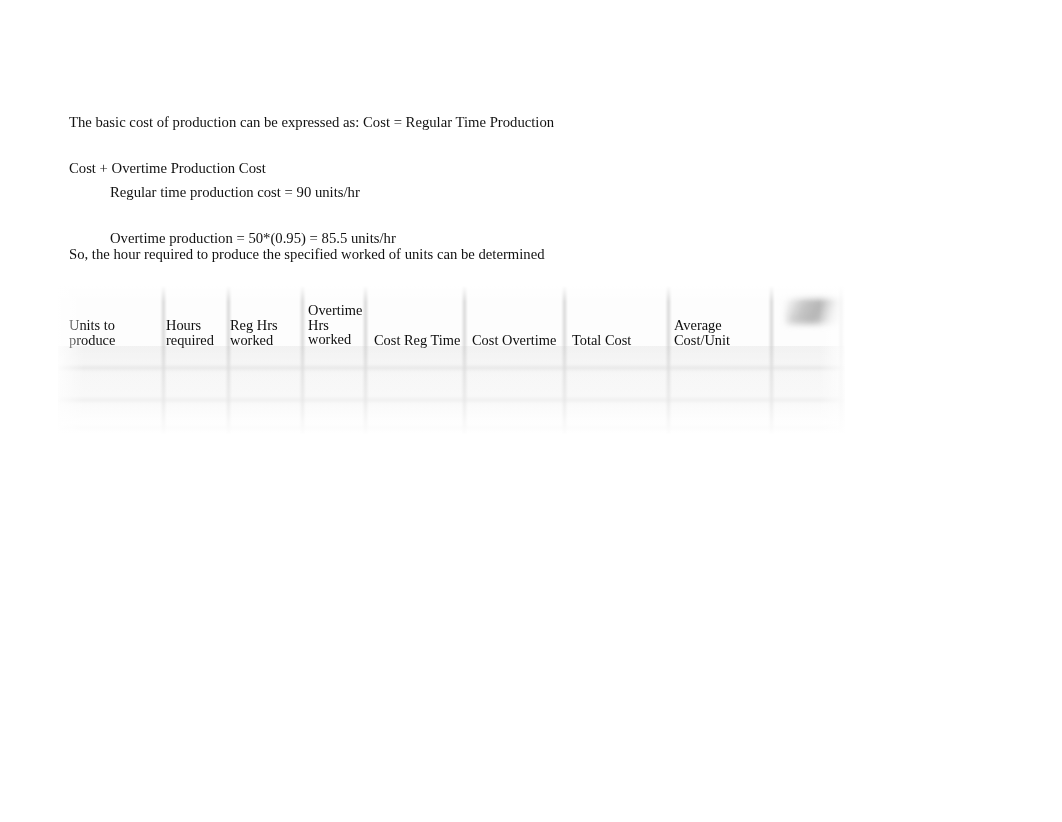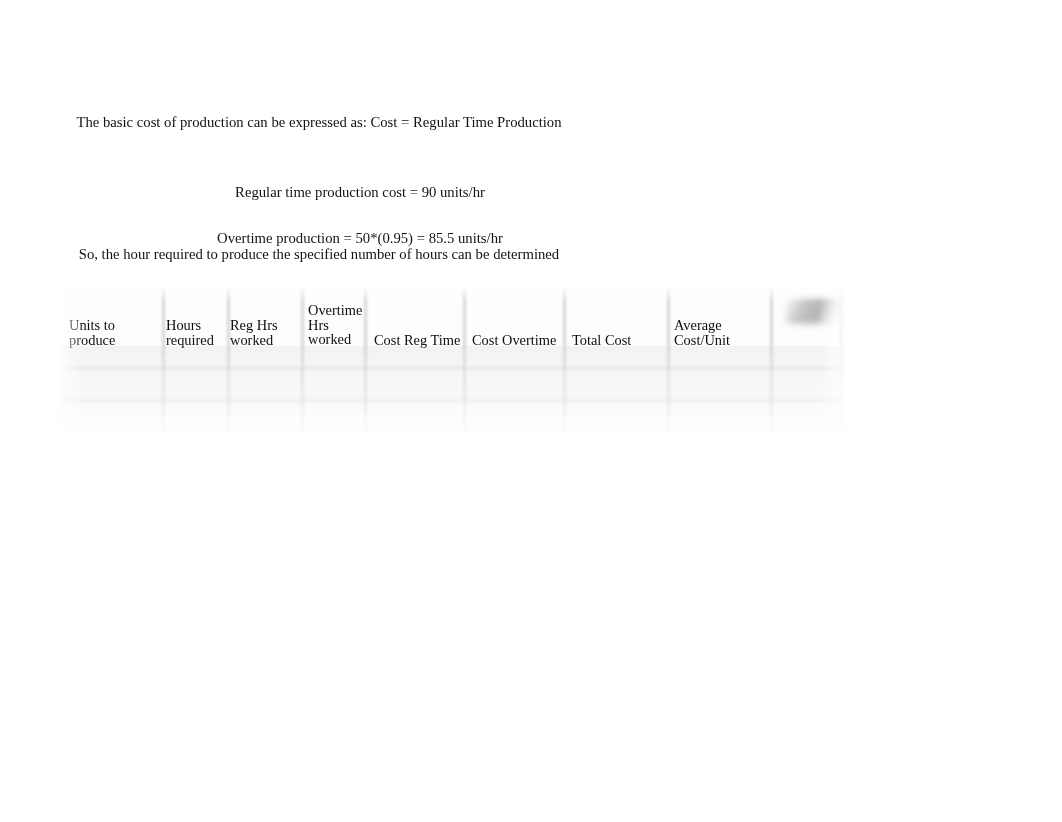--- a/index.html
+++ b/index.html
@@ -22,21 +22,21 @@
     left: 69px;
     font-size: 14.7px;
     line-height: 15.2px;
     color: #111;
     white-space: pre-wrap;
   }
   #para-intro   { top: 85px;  width: 500px; }
   #para-rates   { top: 155px; width: 500px; margin-left: 41px; }
   #para-hours   { top: 217px; width: 500px; }
 
-  .prose .line { display: block; text-align: center; }
+  .prose .line { display: block; }
 
   
   #sheet-wrap {
     position: absolute;
     left: 58px;
     top: 286px;
     width: 787px;
     height: 148px;
     overflow: hidden;
   }
@@ -140,29 +140,30 @@
     left: 0; right: 0; top: 0; height: 16px;
     background: linear-gradient(to bottom, rgba(255,255,255,0.95), rgba(255,255,255,0));
     pointer-events: none;
   }
 </style>
 </head>
 <body>
 
 <div class="prose" id="para-intro">
   <span class="line">The basic cost of production can be expressed as: Cost = Regular Time Production</span>
+  <span class="line">Cost + Overtime Production Cost</span>
 </div>
 
 <div class="prose" id="para-rates">
   <span class="line">Regular time production cost = 90 units/hr</span>
   <span class="line">Overtime production = 50*(0.95) = 85.5 units/hr</span>
 </div>
 
 <div class="prose" id="para-hours">
-  <span class="line">So, the hour required to produce the specified number of hours can be determined</span>
+  <span class="line">So, the hour required to produce the specified worked of units can be determined</span>
   <span class="line">as:  #units/(90 units/hr) = # hrs of production   required. If this time is greater than</span>
   <span class="line">8 we will have overtime, if less than 6 we will use 6 hours</span>
 </div>
 
 <div id="sheet-wrap">
   <div id="sheet"></div>
 
   <div class="body-wash"></div>
 
   <div class="vline" style="left:103px"></div>

